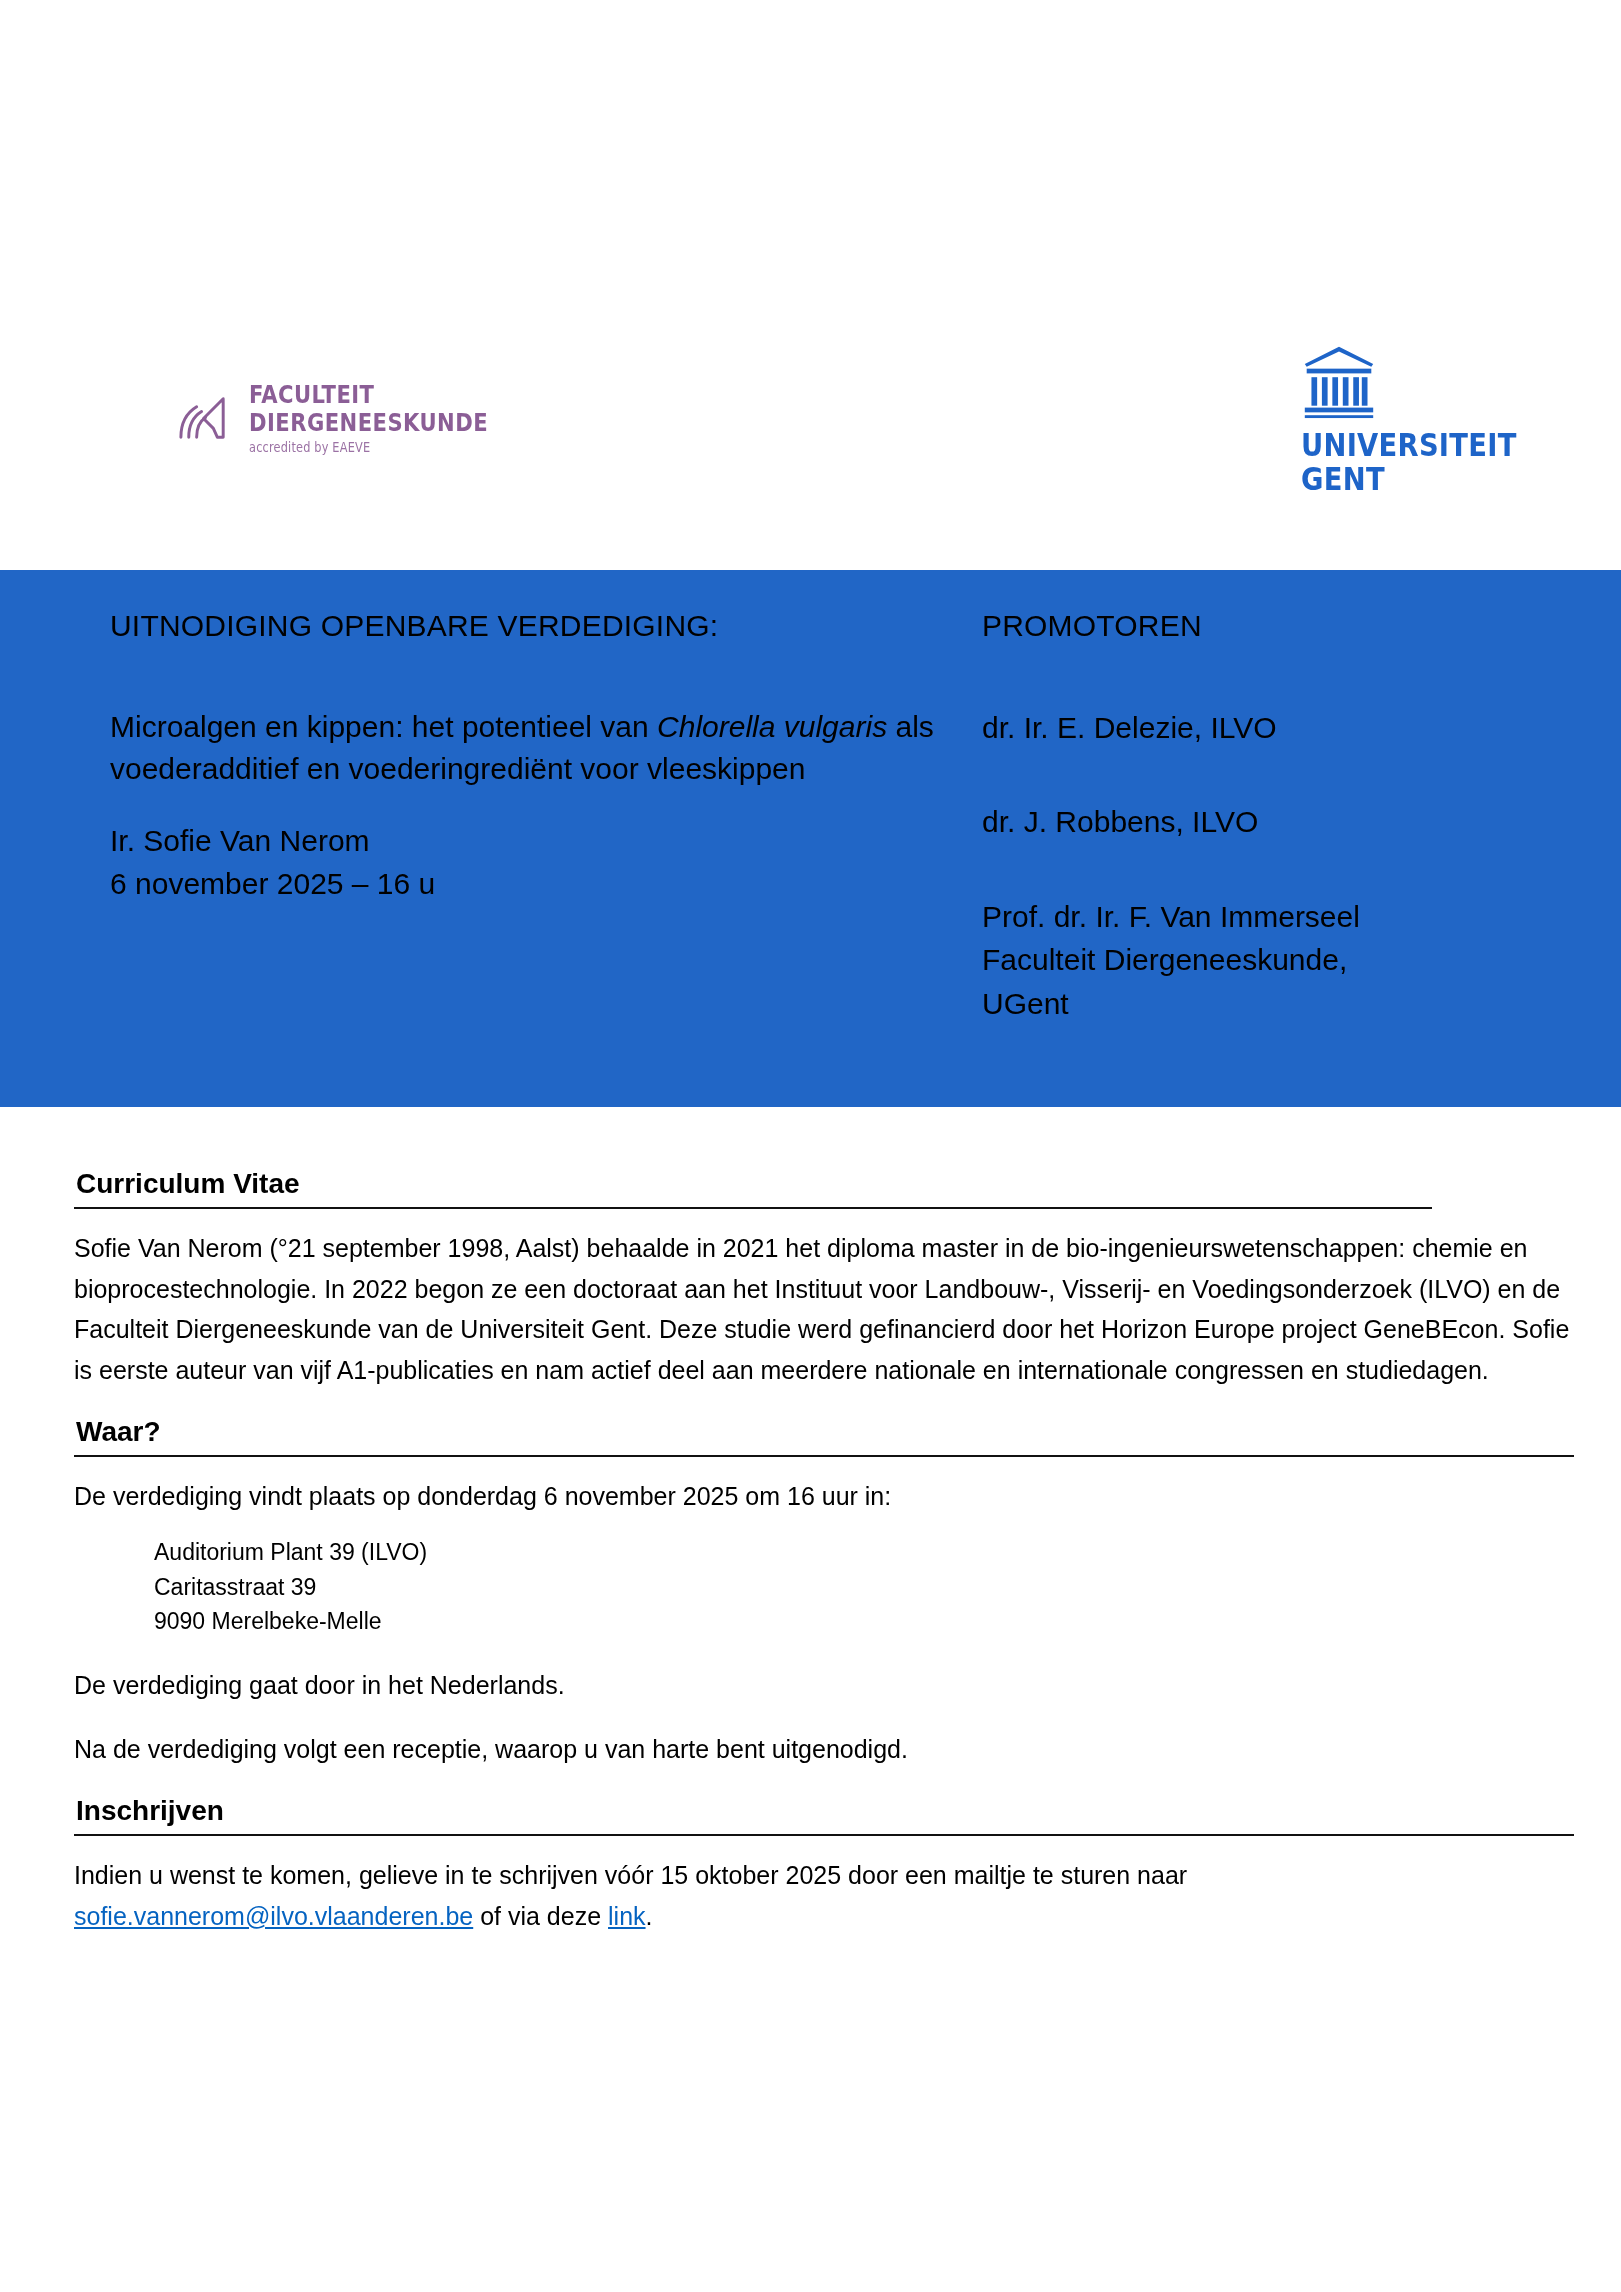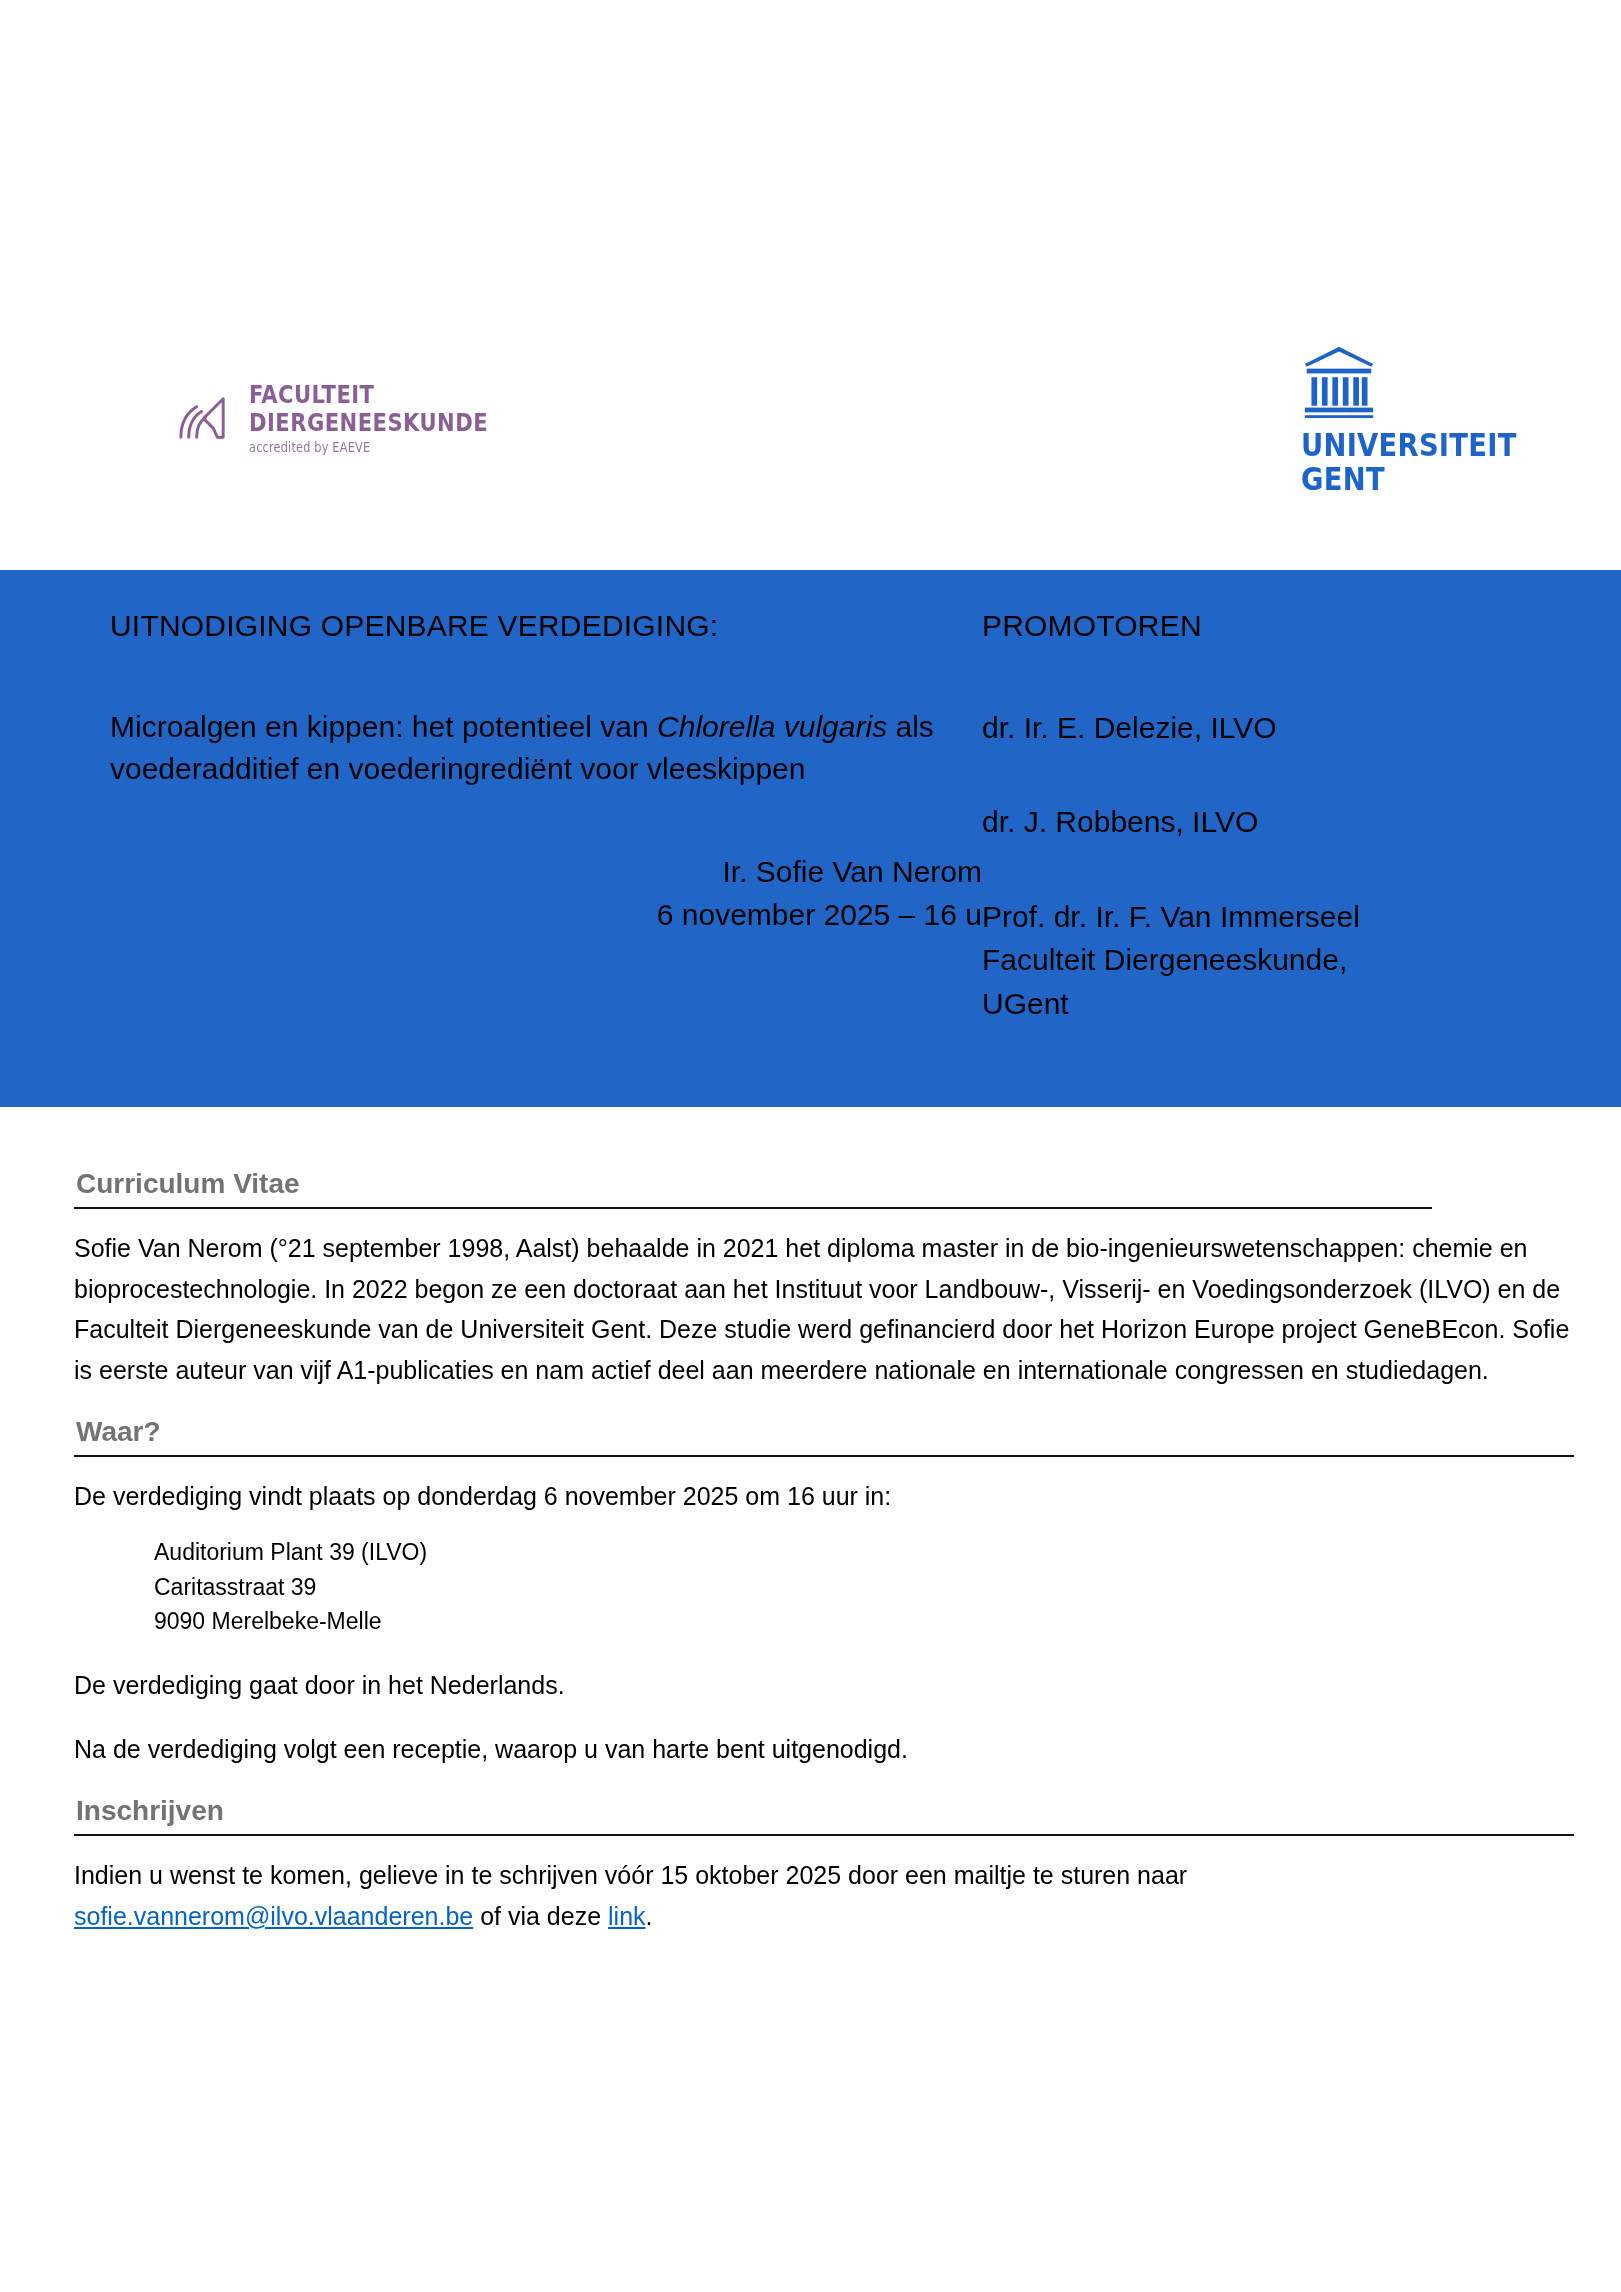--- a/index.html
+++ b/index.html
@@ -119,24 +119,23 @@
     letter-spacing: 0.2px;
   }
   .banner-title {
     margin-top: 61px;
     font-size: 30px;
     line-height: 1.42;
     max-width: 833px;
   }
   .banner-title i { font-style: italic; }
   .banner-person {
-    margin-top: 59px;
+    margin-top: 28px;
     font-size: 30px;
     line-height: 1.45;
-    text-align: right;
   }
   .banner-heading {
     font-size: 30px;
     line-height: 1.25;
     letter-spacing: 0.2px;
   }
   .promotor {
     margin-top: 61px;
     font-size: 30px;
     line-height: 1.45;
@@ -150,21 +149,21 @@
     left: 74px;
     top: 1166px;
     width: 1500px;
   }
   .section { margin-bottom: 3.9px; }
   .section-heading {
     font-size: 28px;
     font-weight: bold;
     line-height: 1.25;
     margin: 0 0 5.9px 2px;
-    color: #737373;
+    color: #000000;
   }
   .section-rule {
     height: 0;
     border-bottom: 2.5px solid #111111;
     margin-bottom: 19.6px;
   }
   .rule-cv    { width: 1358px; }
   .rule-waar  { width: 1500px; }
   .rule-insch { width: 1500px; }
 

